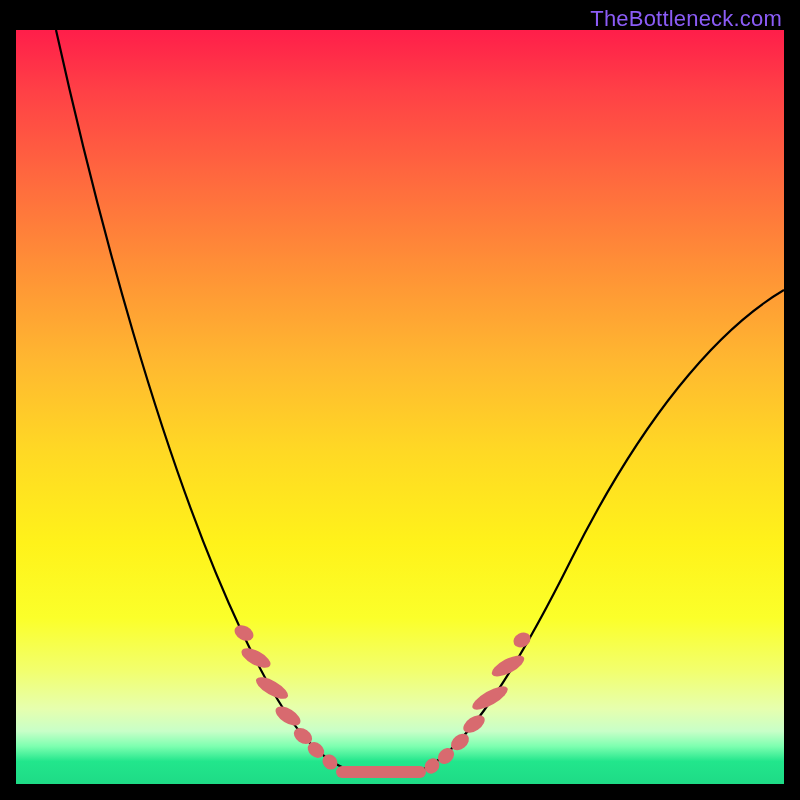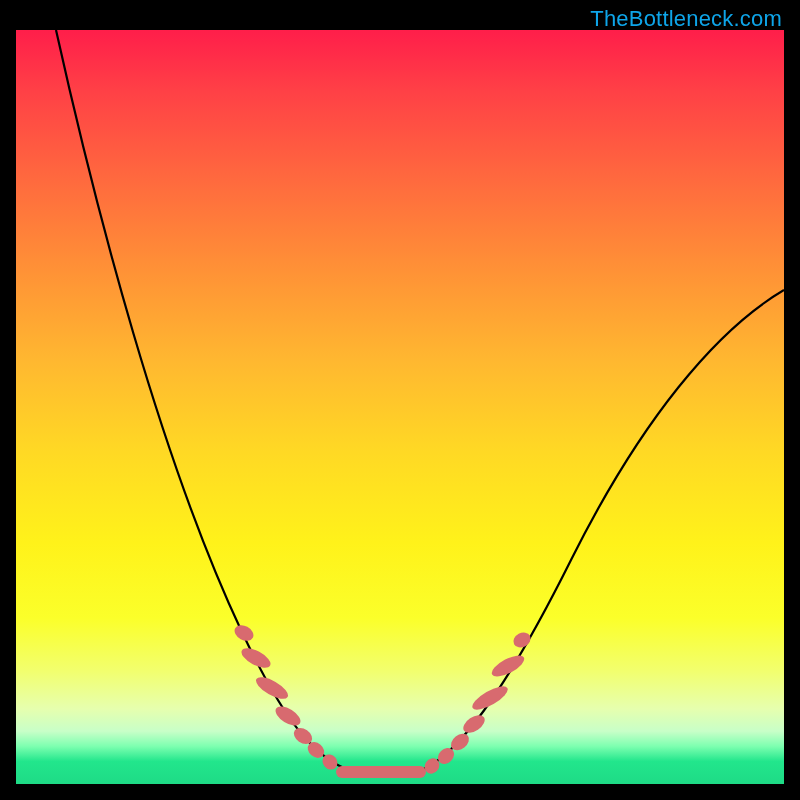--- a/index.html
+++ b/index.html
@@ -31,21 +31,21 @@
       #c8ffc8 93%,
       #7dffb0 95%,
       #22e68c 97%,
       #1edb86 100%
     );
   }
   .watermark {
     position: absolute;
     top: 6px;
     right: 18px;
-    color: #0ea5e9;
+    color: #8b5cf6;
     font-size: 22px;
     letter-spacing: 0.2px;
     user-select: none;
   }
   svg.curve {
     position: absolute;
     left: 0;
     top: 0;
     width: 768px;
     height: 754px;

